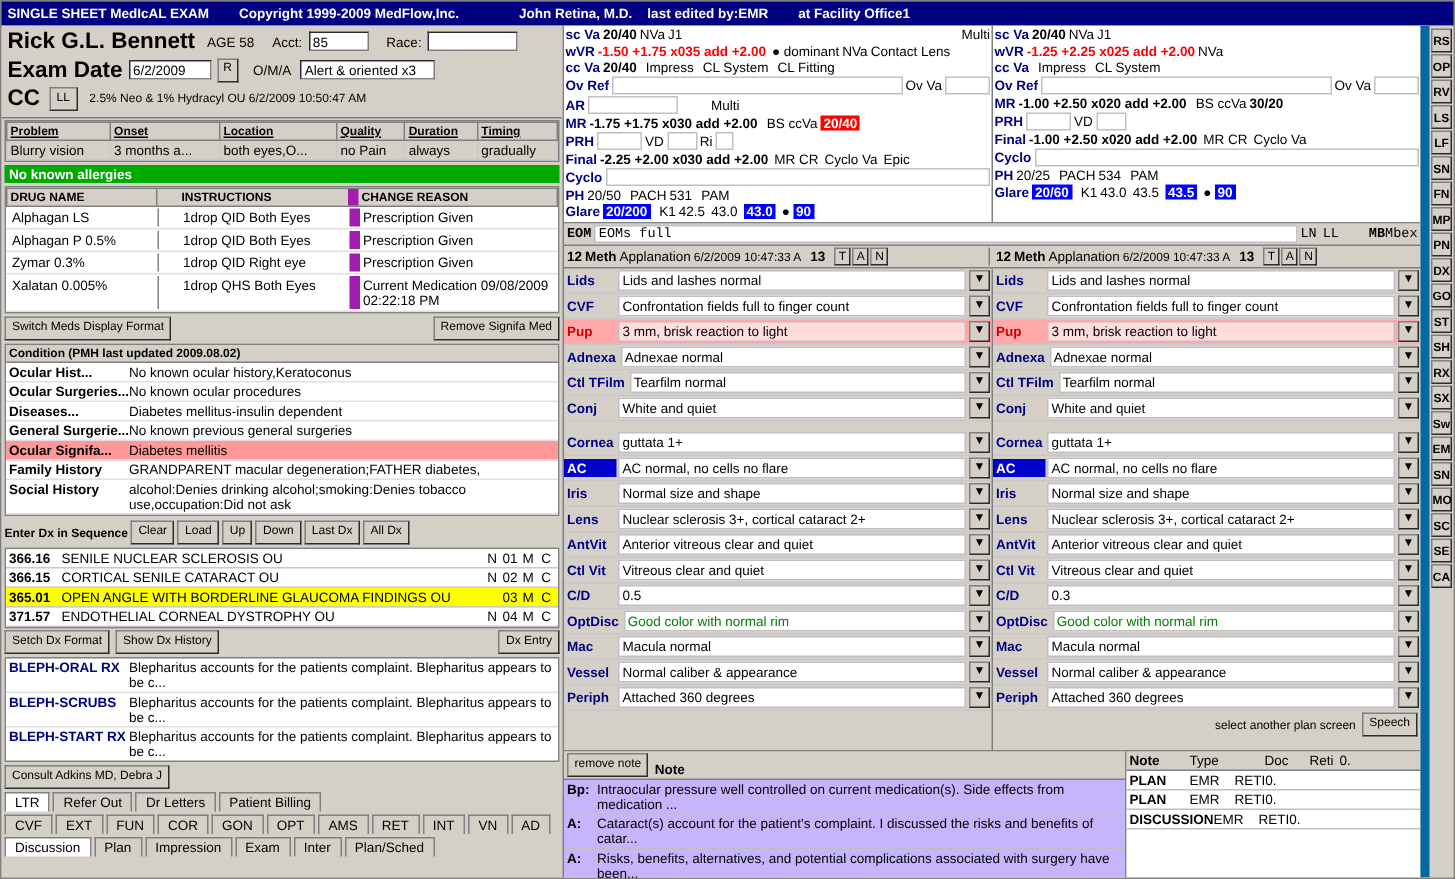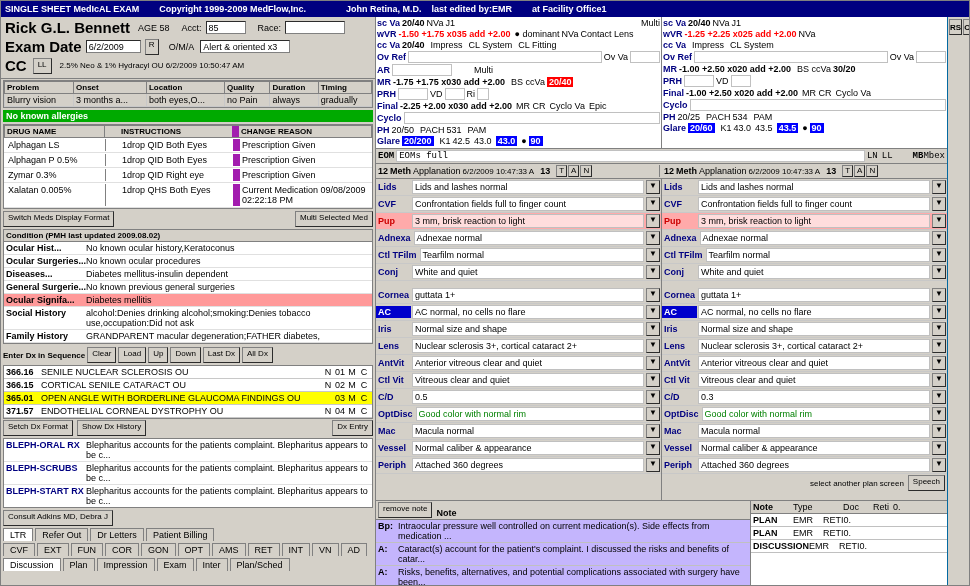--- a/index.html
+++ b/index.html
@@ -80,20 +80,21 @@
       border-collapse: collapse;
       font-size: 9px;
     }
     th {
       background: #d4d0c8;
       border: 1px solid #808080;
       padding: 1px 2px;
       font-size: 8px;
       font-weight: bold;
       text-align: left;
+      text-decoration: underline;
     }
     td {
       border: 1px solid #c8c8c8;
       padding: 1px 2px;
       font-size: 9px;
       vertical-align: top;
     }
 
     
     .field {
@@ -114,23 +115,23 @@
       padding: 1px 4px;
       cursor: pointer;
       height: 16px;
     }
 
     
     .right-buttons {
       width: 22px;
       min-width: 22px;
       background: #d4d0c8;
-      border-left: 1px solid #0369a1;
-      display: flex;
-      flex-direction: row;
+      border-left: 6px solid #0369a1;
+      display: flex;
+      flex-direction: column;
       gap: 1px;
       padding: 2px 1px;
     }
     .side-btn {
       background: #d4d0c8;
       border: 1px outset #808080;
       font-size: 8px;
       font-weight: bold;
       text-align: center;
       padding: 1px 0;
@@ -345,21 +346,21 @@
           <div class="med-col3">Prescription Given</div>
         </div>
         <div class="order-row">
           <div class="med-col1">Xalatan 0.005%</div>
           <div class="med-col2">1drop QHS Both Eyes</div>
           <div class="med-col3">Current Medication 09/08/2009 02:22:18 PM</div>
         </div>
       </div>
       <div style="display:flex;gap:4px;padding:1px 2px;">
         <div class="btn">Switch Meds Display Format</div>
-        <div class="btn" style="margin-left:auto;">Multi Selected Med</div>
+        <div class="btn" style="margin-left:auto;">Remove Signifa Med</div>
       </div>
 
       <div style="margin:1px 2px;border:1px solid #808080;background:white;">
         <div style="background:#d4d0c8;border-bottom:1px solid #808080;font-size:8px;font-weight:bold;padding:1px 2px;">Condition (PMH last updated 2009.08.02)</div>
         <div class="cond-row">
           <div class="cond-name">Ocular Hist...</div>
           <div>No known ocular history,Keratoconus</div>
         </div>
         <div class="cond-row">
           <div class="cond-name">Ocular Surgeries...</div>
@@ -371,26 +372,26 @@
         </div>
         <div class="cond-row">
           <div class="cond-name">General Surgerie...</div>
           <div>No known previous general surgeries</div>
         </div>
         <div class="cond-row" style="background:#ff9999;">
           <div class="cond-name">Ocular Signifa...</div>
           <div>Diabetes mellitis</div>
         </div>
         <div class="cond-row">
+          <div class="cond-name">Family History</div>
+          <div>GRANDPARENT macular degeneration;FATHER diabetes,</div>
+        </div>
+        <div class="cond-row">
           <div class="cond-name">Social History</div>
           <div>alcohol:Denies drinking alcohol;smoking:Denies tobacco use,occupation:Did not ask</div>
-        </div>
-        <div class="cond-row">
-          <div class="cond-name">Family History</div>
-          <div>GRANDPARENT macular degeneration;FATHER diabetes,</div>
         </div>
       </div>
 
       <div class="dx-controls">
         <span style="font-size:8px;font-weight:bold;">Enter Dx in Sequence</span>
         <div class="btn">Clear</div>
         <div class="btn">Load</div>
         <div class="btn">Up</div>
         <div class="btn">Down</div>
         <div class="btn">Last Dx</div>

